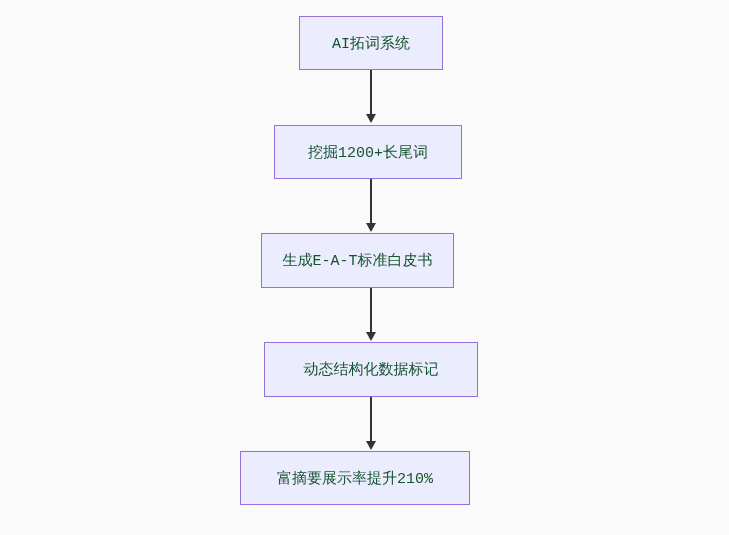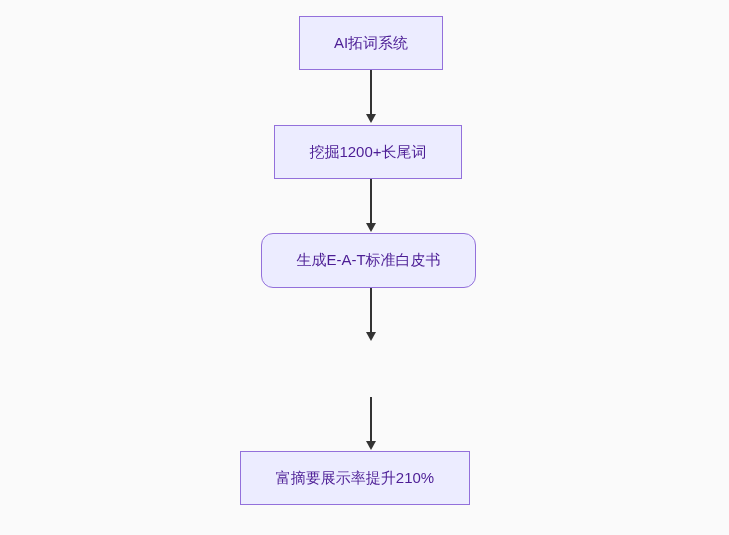--- a/index.html
+++ b/index.html
@@ -12,31 +12,32 @@
     height: 535px;
     background: #fafafa;
     font-family: "Liberation Sans", "DejaVu Sans", sans-serif;
     overflow: hidden;
   }
   .node {
     position: absolute;
     box-sizing: border-box;
     background: #ececff;
     border: 1px solid #9370db;
-    color: #4c1d95;
+    color: #14532d;
     font-size: 15px;
     display: flex;
     align-items: center;
     justify-content: center;
     text-align: center;
     white-space: nowrap;
+    font-family: Liberation Mono, monospace;
   }
   .node-1 { left: 299px; top: 16px;  width: 144px; height: 54px; }
   .node-2 { left: 274px; top: 125px; width: 188px; height: 54px; }
-  .node-3 { left: 261px; top: 233px; width: 215px; height: 55px; border-radius: 12px; }
+  .node-3 { left: 261px; top: 233px; width: 193px; height: 55px; }
   .node-4 { left: 264px; top: 342px; width: 214px; height: 55px; }
   .node-5 { left: 240px; top: 451px; width: 230px; height: 54px; }
   .edge {
     position: absolute;
     left: 371px;
     transform: translateX(-50%);
     display: flex;
     flex-direction: column;
     align-items: center;
   }
@@ -82,20 +83,23 @@
 
   <div class="node node-3">
     <span>生成E-A-T标准白皮书</span>
   </div>
 
   <div class="edge edge-3">
     <div class="edge-line"></div>
     <div class="edge-head"></div>
   </div>
 
+  <div class="node node-4">
+    <span>动态结构化数据标记</span>
+  </div>
 
   <div class="edge edge-4">
     <div class="edge-line"></div>
     <div class="edge-head"></div>
   </div>
 
   <div class="node node-5">
     <span>富摘要展示率提升210%</span>
   </div>
 

